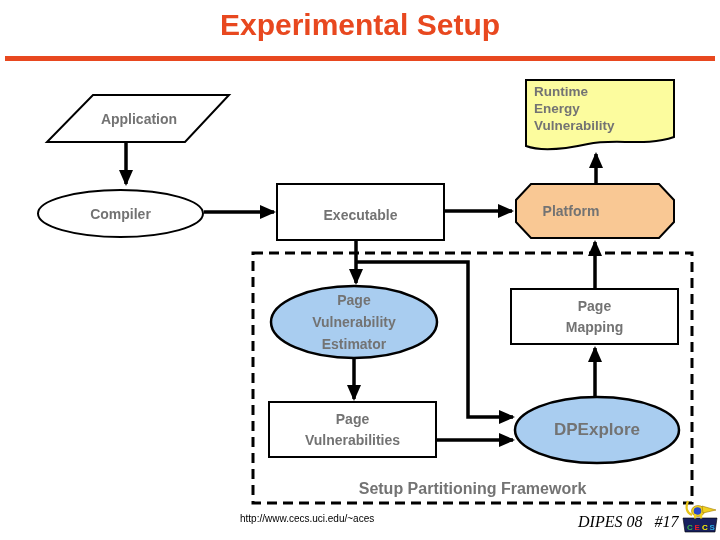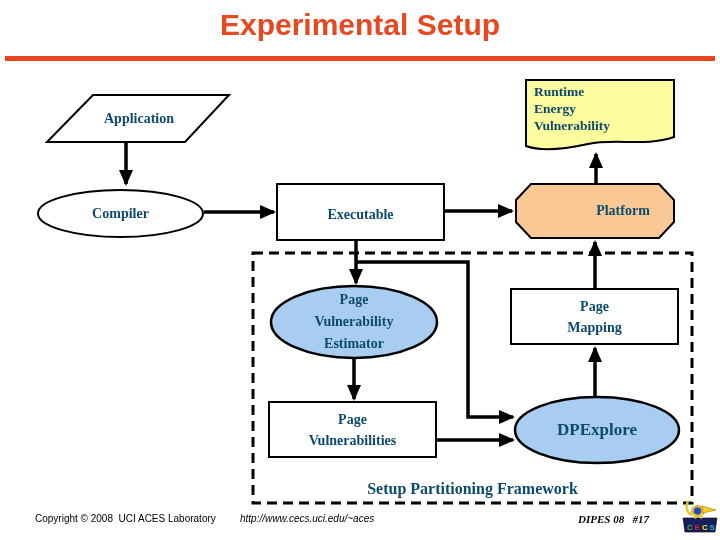--- a/index.html
+++ b/index.html
@@ -4,37 +4,37 @@
 <style>
   html,body{margin:0;padding:0;background:#888;}
   .slide{position:relative;width:720px;height:540px;background:#ffffff;overflow:hidden;
          font-family:"Liberation Sans",sans-serif;}
   .title{position:absolute;top:8px;left:0;width:720px;text-align:center;
          font-family:"Liberation Sans",sans-serif;font-weight:700;font-size:30px;
          color:#E8481F;letter-spacing:0;}
   .rule{position:absolute;top:56px;left:5px;width:710px;height:5px;background:#E8481F;}
   svg.diagram{position:absolute;left:0;top:0;width:720px;height:540px;}
   .label{position:absolute;display:flex;align-items:center;justify-content:center;
-         text-align:center;font-family:Liberation Serif, serif;font-weight:bold;
-         color:#0c4a6e;white-space:pre-line;font-size:14px;line-height:20px;}
+         text-align:center;font-family:Liberation Sans, sans-serif;font-weight:bold;
+         color:#737373;white-space:pre-line;font-size:14px;line-height:20px;}
   .lbl-application{left:56px;top:95px;width:166px;height:47px;}
   .lbl-compiler{left:38px;top:191px;width:165px;height:46px;}
   .lbl-executable{left:277px;top:185px;width:167px;height:60px;}
-  .lbl-platform{left:544px;top:185px;width:158px;height:52px;}
+  .lbl-platform{left:492px;top:185px;width:158px;height:52px;}
   .lbl-runtime{left:534px;top:83px;width:138px;height:62px;justify-content:flex-start;
                align-items:flex-start;text-align:left;font-size:13.5px;line-height:17px;}
   .lbl-pve{left:271px;top:288px;width:166px;height:68px;line-height:22px;}
   .lbl-pm{left:511px;top:290px;width:167px;height:53px;line-height:21px;}
   .lbl-pv{left:269px;top:403px;width:167px;height:53px;line-height:21px;}
   .lbl-dpx{left:515px;top:399px;width:164px;height:62px;font-size:17px;}
   .lbl-dpf{left:253px;top:477px;width:439px;height:24px;font-size:16px;}
   .footer-text{position:absolute;top:513px;font-size:10px;color:#000;white-space:pre;}
   .f-copyright{left:35px;}
-  .f-url{left:240px;font-style:italic;}
-  .f-ref{left:578px;font-family:"Liberation Serif",serif;font-style:italic;font-size:11px;font-weight:bold;}
+  .f-url{left:240px;}
+  .f-ref{left:578px;font-family:"Liberation Serif",serif;font-style:italic;font-size:16px;}
 </style>
 </head>
 <body>
 
 <div class="slide">
 
   <div class="title">Experimental Setup</div>
   <div class="rule"></div>
 
   <svg class="diagram" viewBox="0 0 720 540">
@@ -92,17 +92,16 @@
   <div class="label lbl-pve">Page
 Vulnerability
 Estimator</div>
   <div class="label lbl-pm">Page
 Mapping</div>
   <div class="label lbl-pv">Page
 Vulnerabilities</div>
   <div class="label lbl-dpx">DPExplore</div>
   <div class="label lbl-dpf">Setup Partitioning Framework</div>
 
-  <div class="footer-text f-copyright">Copyright © 2008  UCI ACES Laboratory</div>
   <div class="footer-text f-url">http://www.cecs.uci.edu/~aces</div>
   <div class="footer-text f-ref">DIPES 08   #17</div>
 
 </div>
 
 </body></html>

